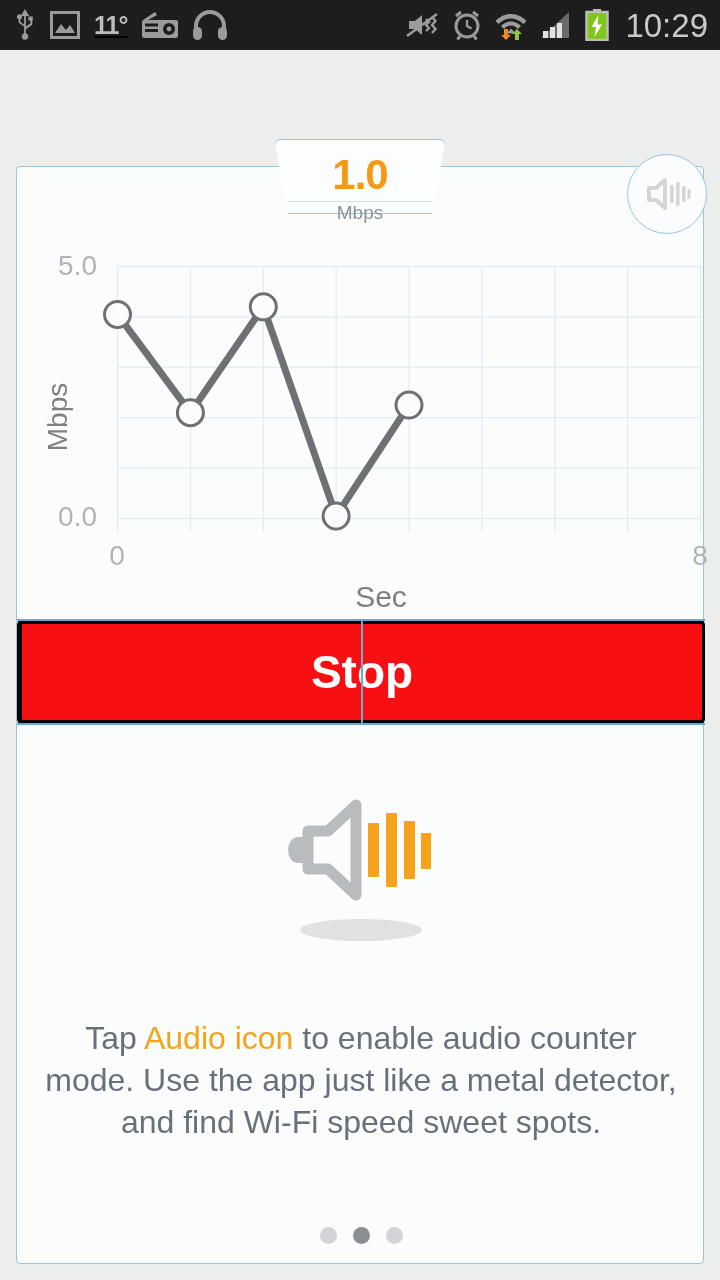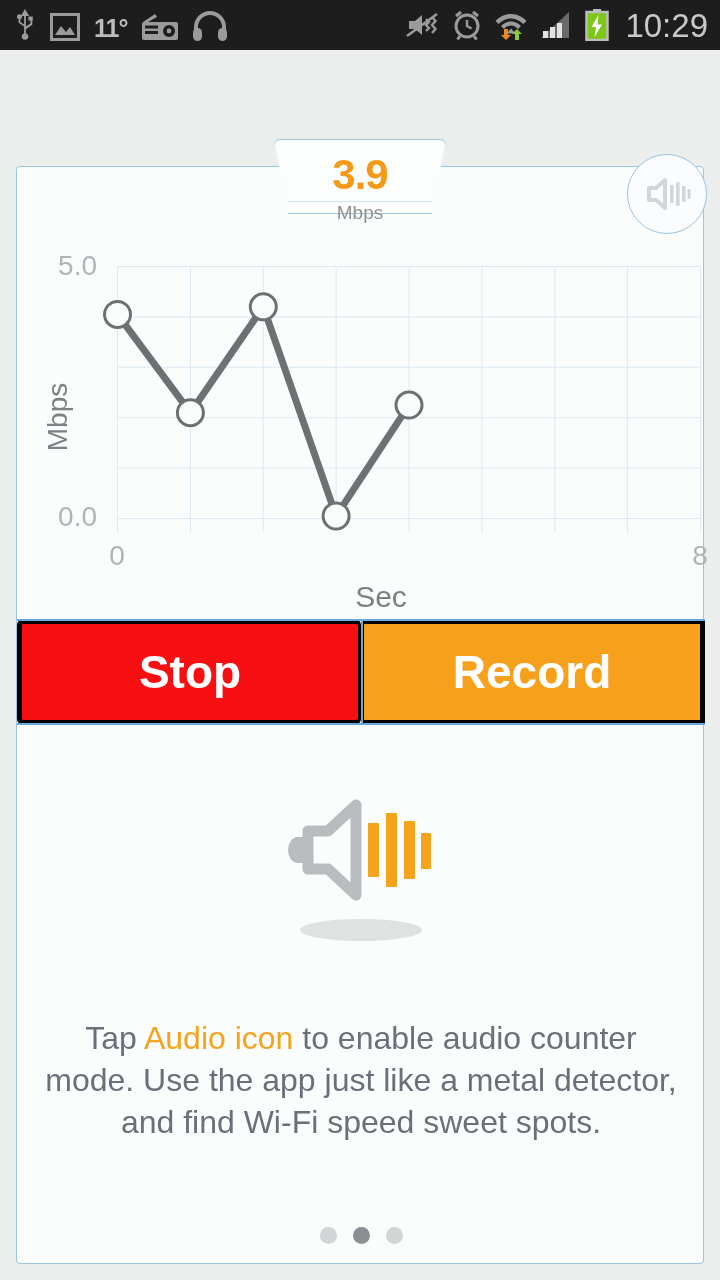--- a/index.html
+++ b/index.html
@@ -12,21 +12,21 @@
   }
   .screen{ position:relative; width:720px; height:1280px; }
 
   
   .statusbar{
     position:absolute; top:0; left:0; width:720px; height:50px;
     background:#1d1d1d;
     display:flex; align-items:center;
     padding:0 12px 0 14px;
   }
-  .sb-left{ display:flex; align-items:flex-end; gap:14px; }
+  .sb-left{ display:flex; align-items:center; gap:14px;text-decoration:underline; }
   .sb-right{ margin-left:auto; display:flex; align-items:center; gap:12px; }
   .sb-ico{ display:block; }
   .sb-temp{
     color:#bdbdbd; font-size:25px; font-weight:bold; letter-spacing:-1px;
     font-family:"Liberation Sans", sans-serif; line-height:1;
   }
   .sb-clock{
     color:#c9c9c9; font-size:33px; line-height:1; margin-left:4px;
     letter-spacing:0px;
   }
@@ -223,21 +223,21 @@
 
       <span class="sb-clock">10:29</span>
     </div>
   </div>
 
 
   <div class="card">
 
     <div class="badge-wrap">
       <div class="badge"></div>
-      <div class="badge-val">3.9</div>
+      <div class="badge-val">1.0</div>
       <div class="badge-sep"></div>
       <div class="badge-unit">Mbps</div>
     </div>
 
     <div class="audio-circle">
       <svg width="48" height="40" viewBox="0 0 48 40">
         <path fill="none" stroke="#d3d5d7" stroke-width="4" stroke-linejoin="round" d="M6 14 L13 14 L22 6 L22 34 L13 26 L6 26 Z"></path>
         <rect x="27" y="11" width="3.6" height="18" rx="1.2" fill="#d3d5d7"></rect>
         <rect x="33" y="8" width="3.6" height="24" rx="1.2" fill="#d3d5d7"></rect>
         <rect x="39" y="12" width="3.6" height="16" rx="1.2" fill="#d3d5d7"></rect>
@@ -286,23 +286,20 @@
 
         <text x="-250" y="30" transform="rotate(-90)" text-anchor="middle" fill="#7d8184" font-family="Liberation Sans, sans-serif" font-size="28">Mbps</text>
         <text x="344" y="440" text-anchor="middle" fill="#7d8184" font-family="Liberation Sans, sans-serif" font-size="30">Sec</text>
       </svg>
     </div>
 
     <div class="btnrow">
       <div class="btnbox btn-stop">
         <span class="btn-label">Stop</span>
       </div>
-      <div class="btnbox btn-record">
-        <span class="btn-label">Record</span>
-      </div>
     </div>
     <div class="btnrow-sep">
       <div class="edge" style="left:0;top:0;width:688px;height:2px;"></div>
       <div class="edge" style="left:0;bottom:0;width:688px;height:2px;"></div>
       <div class="edge" style="left:344px;top:0;width:2px;height:106px;"></div>
     </div>
 
     <div class="bigicon">
       <svg width="150" height="126" viewBox="0 0 150 126">
         <path fill="none" stroke="#b9bcbe" stroke-width="11" stroke-linejoin="round" d="M22 44 L42 44 L70 18 L70 108 L42 82 L22 82 Z"></path>

